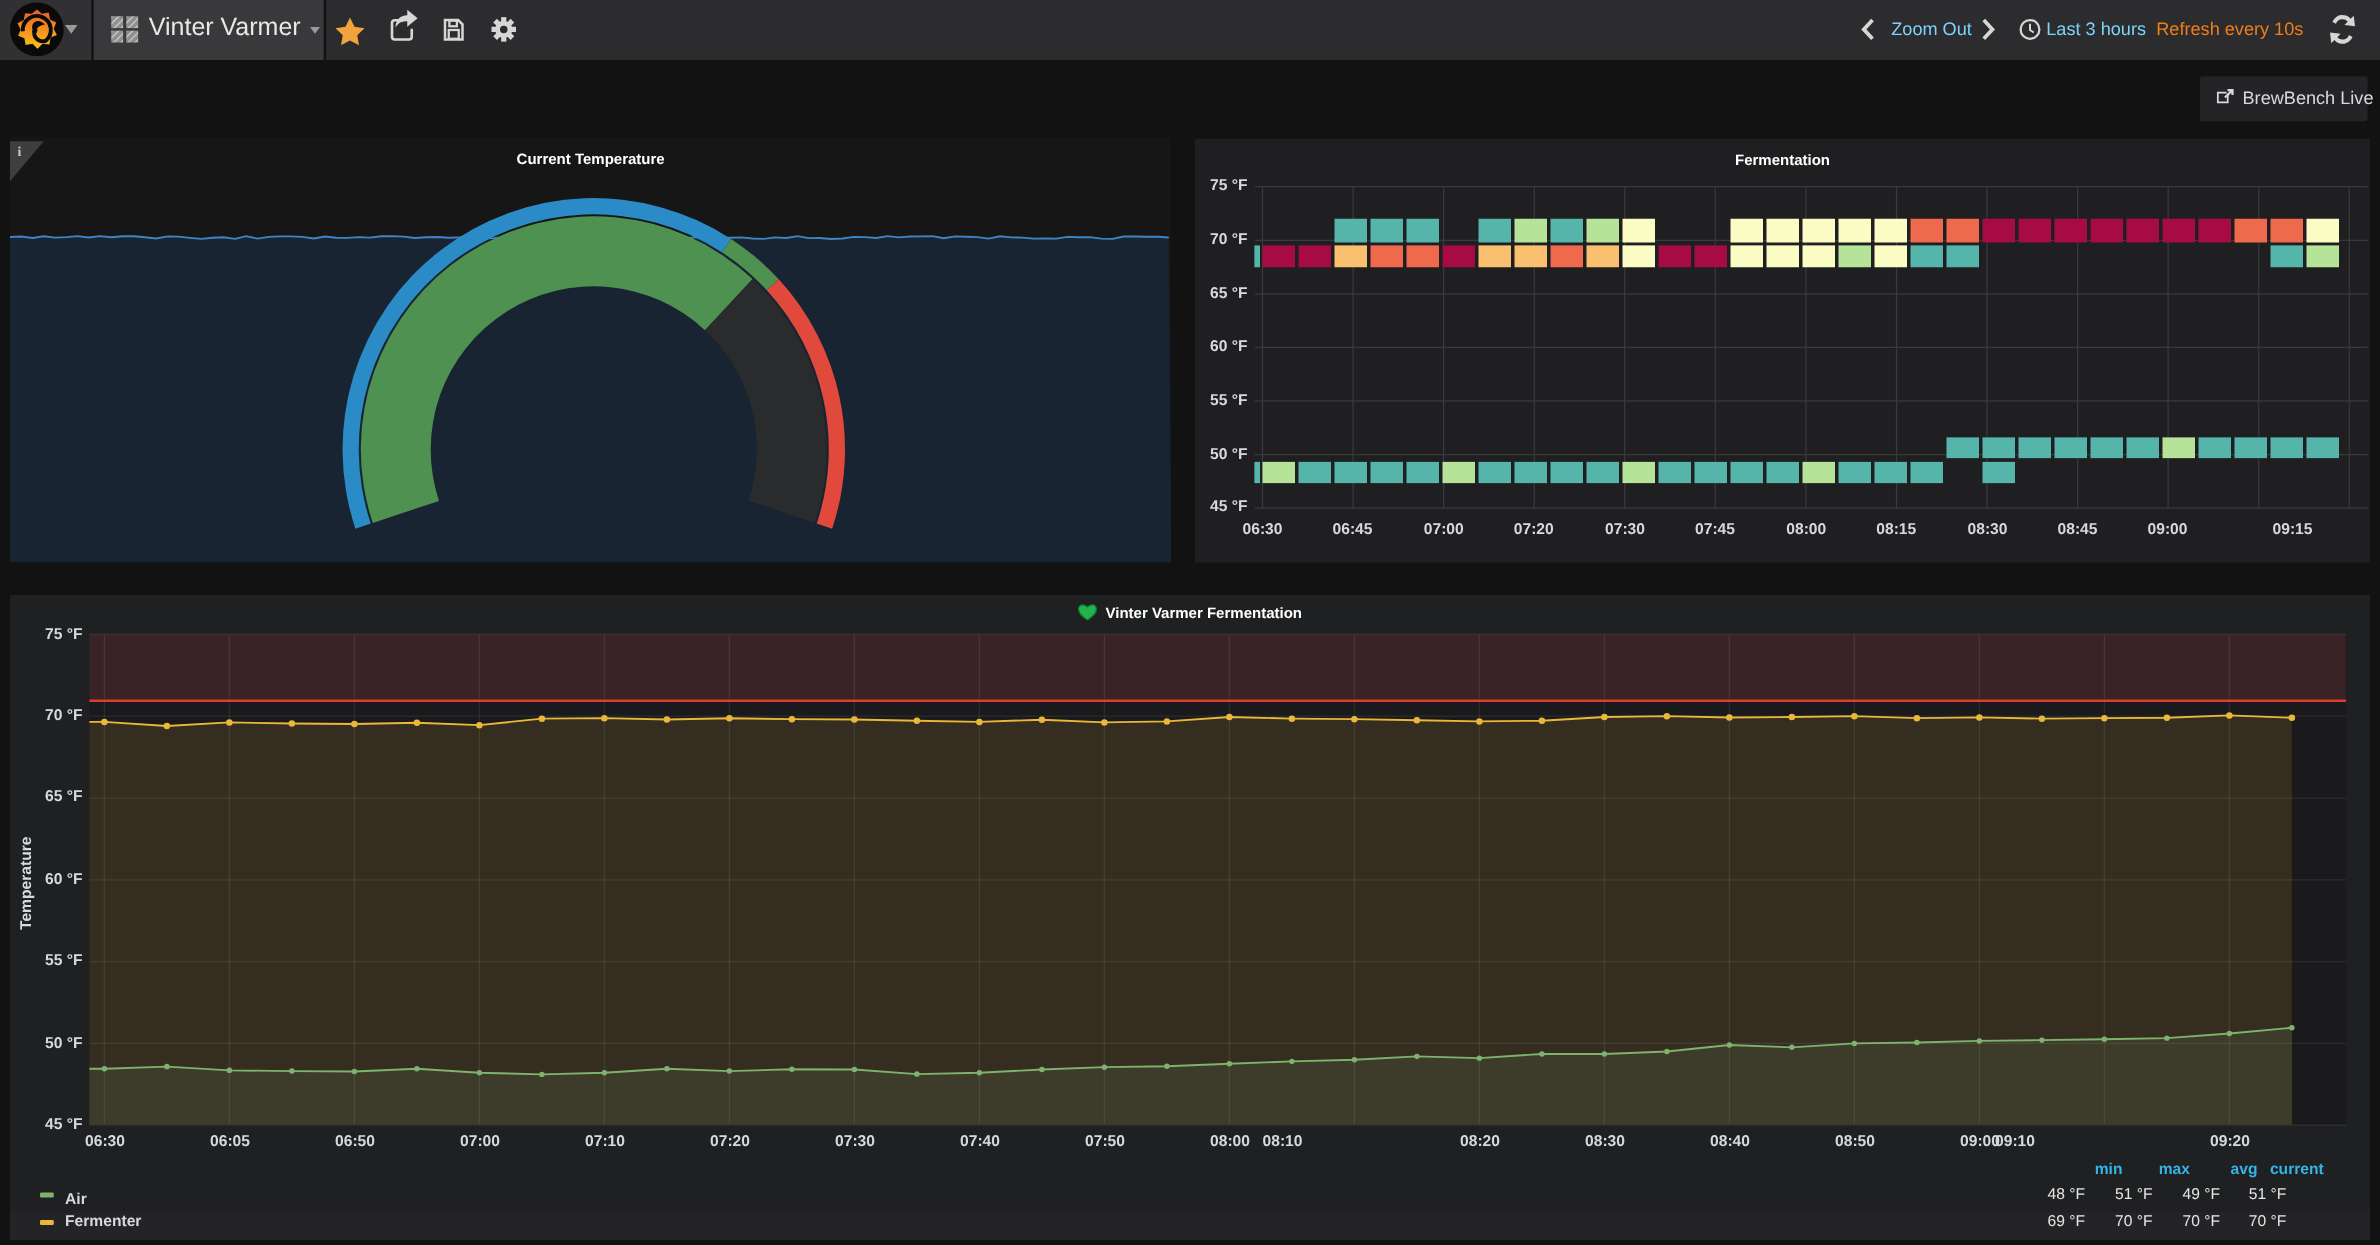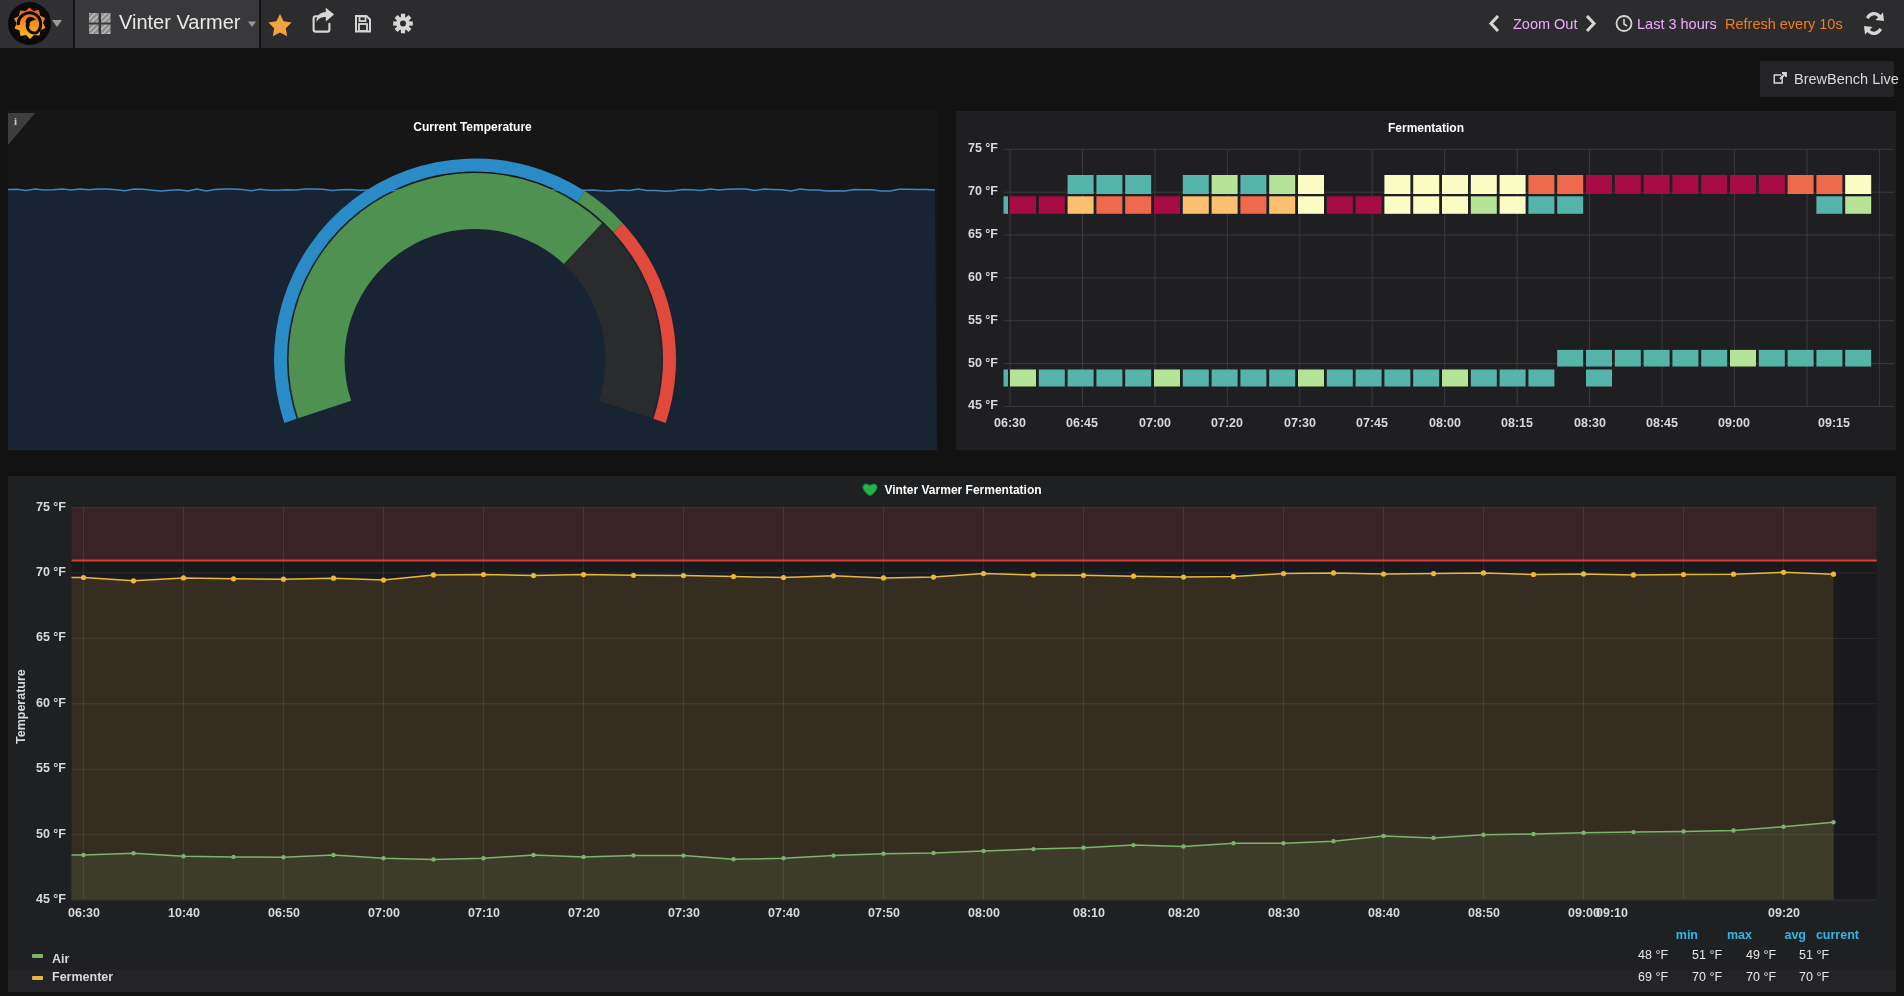--- a/index.html
+++ b/index.html
@@ -1,21 +1,21 @@
 <!DOCTYPE html>
 <html><head><meta charset="utf-8"><style>
 * {margin:0;padding:0;box-sizing:border-box}
 html,body {width:1904px;height:996px;background:#121213;font-family:"Liberation Sans",sans-serif;position:relative;overflow:hidden;color:#d8d9da}
 .abs {position:absolute}
 #navbar {position:absolute;left:0;top:0;width:1904px;height:48px;background:#2c2c2e}
 #nav-title-sec {position:absolute;left:74px;top:0;width:185px;height:48px;background:#39393b}
 #nav-left-sec {position:absolute;left:0;top:0;width:73px;height:48px;background:#313134}
 .navdiv {position:absolute;top:0;width:1.5px;height:48px;background:#131314}
 #nav-title {position:absolute;left:119px;top:11px;font-size:20px;color:#e8e8e8}
-.navtxt {position:absolute;top:15.5px;font-size:14.5px;color:#f0abfc}
+.navtxt {position:absolute;top:15.5px;font-size:14.5px;color:#7dd3fc}
 #brewbench {position:absolute;left:1760px;top:61px;width:134px;height:36px;background:#242427;border-radius:2px;font-size:14.5px;color:#d8d9da;line-height:36px;white-space:nowrap}
 #gauge-panel {position:absolute;left:8px;top:110px;width:929px;height:340px;background:#161617}
 #heat-panel {position:absolute;left:956px;top:111px;width:940px;height:339px;background:#1f1f21}
 #graph-panel {position:absolute;left:8px;top:476px;width:1888px;height:515px;background:#1f2022}
 .ptitle {position:absolute;width:100%;text-align:center;font-size:12px;font-weight:bold;color:#ffffff}
 .hxlab {position:absolute;top:305px;width:60px;text-align:center;font-size:12.5px;font-weight:bold;color:#d8d9da}
 .hylab {position:absolute;left:0;width:42px;text-align:right;font-size:12.5px;font-weight:bold;color:#d8d9da}
 .gxlab {position:absolute;top:430px;width:60px;text-align:center;font-size:12.5px;font-weight:bold;color:#d8d9da}
 .gylab {position:absolute;left:14px;width:44px;text-align:right;font-size:12.5px;font-weight:bold;color:#d8d9da}
 .leg-head {position:absolute;width:60px;text-align:right;font-size:12.5px;font-weight:bold;color:#33b5e5}
@@ -348,30 +348,30 @@
   </svg>
   <div class="abs" style="left:6px;top:268px;transform:rotate(-90deg);transform-origin:left top;font-size:12.5px;font-weight:bold;color:#d8d9da">Temperature</div>
   <div class="gylab" style="top:24px">75 °F</div>
     <div class="gylab" style="top:89px">70 °F</div>
     <div class="gylab" style="top:154px">65 °F</div>
     <div class="gylab" style="top:220px">60 °F</div>
     <div class="gylab" style="top:285px">55 °F</div>
     <div class="gylab" style="top:351px">50 °F</div>
     <div class="gylab" style="top:416px">45 °F</div>
   <div class="gxlab" style="left:46px">06:30</div>
-    <div class="gxlab" style="left:146px">10:40</div>
+    <div class="gxlab" style="left:146px">06:05</div>
     <div class="gxlab" style="left:246px">06:50</div>
     <div class="gxlab" style="left:346px">07:00</div>
     <div class="gxlab" style="left:446px">07:10</div>
     <div class="gxlab" style="left:546px">07:20</div>
     <div class="gxlab" style="left:646px">07:30</div>
     <div class="gxlab" style="left:746px">07:40</div>
     <div class="gxlab" style="left:846px">07:50</div>
     <div class="gxlab" style="left:946px">08:00</div>
-    <div class="gxlab" style="left:1051px">08:10</div>
+    <div class="gxlab" style="left:988px">08:10</div>
     <div class="gxlab" style="left:1146px">08:20</div>
     <div class="gxlab" style="left:1246px">08:30</div>
     <div class="gxlab" style="left:1346px">08:40</div>
     <div class="gxlab" style="left:1446px">08:50</div>
     <div class="gxlab" style="left:1546px">09:00</div>
     <div class="gxlab" style="left:1574px">09:10</div>
     <div class="gxlab" style="left:1746px">09:20</div>
   <div class="abs" style="left:0;top:494px;width:1888px;height:21.5px;background:#242427"></div>
   <div class="leg-dash" style="left:24px;top:478px;background:#7eb26d"></div>
   <div class="leg-name" style="left:44px;top:476px">Air</div>

